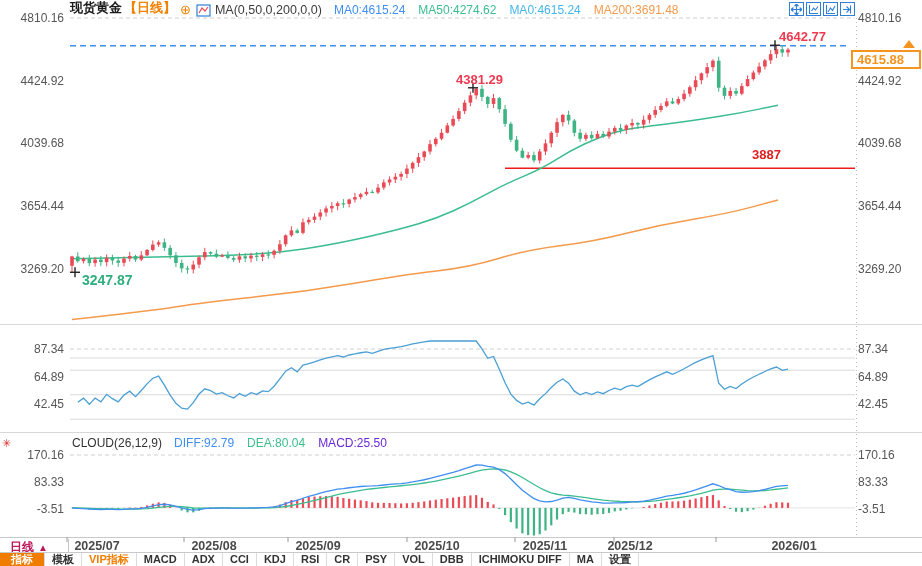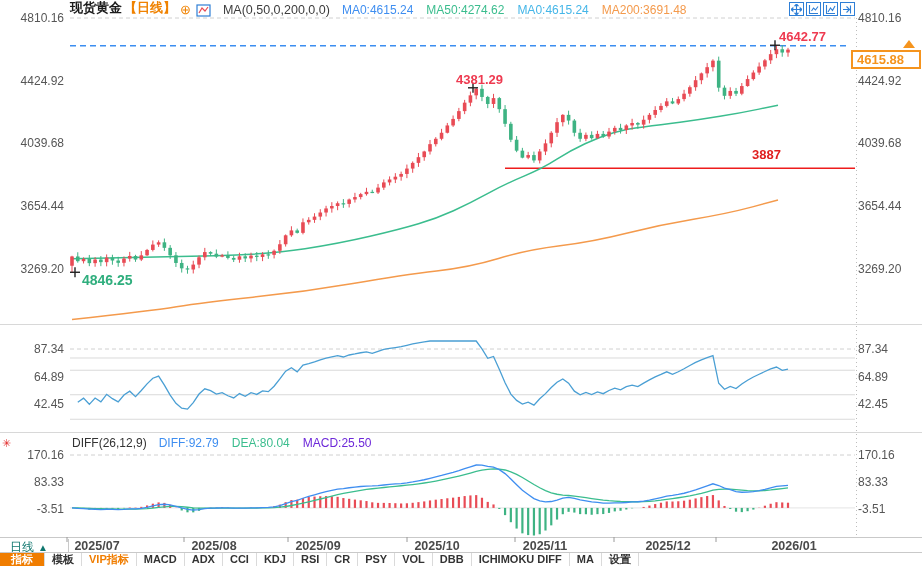--- a/index.html
+++ b/index.html
@@ -6,21 +6,21 @@
   html,body{background:#fff}
   #app{position:relative;width:922px;height:566px;background:#fff;
        font-family:"Liberation Sans",sans-serif;overflow:hidden}
   svg#chart{position:absolute;left:0;top:0}
   
   #hdr{position:absolute;left:70px;top:1px;height:16px;display:flex;align-items:flex-end;
        font-size:12.5px;color:#444;white-space:nowrap}
   #hdr .sym{font-weight:700;color:#1b1b1b;font-size:13px}
   #hdr .tf{font-weight:700;color:#f08200;font-size:13px;margin-left:2px}
   #hdr .plus{color:#f08200;font-size:13px;margin:0 5px 0 4px}
-  #hdr .formula{color:#3d3d3d;margin-left:12px}
+  #hdr .formula{color:#3d3d3d;margin-left:4px}
   .legend{display:flex;gap:13px;margin-left:12px;font-size:12px}
   .legend span{white-space:nowrap}
   .lvl{color:#c7c7c7}
   
   #tools{position:absolute;right:67px;top:2px;display:flex;gap:2px}
   #tools .tool{width:15px;height:14px;border:1px solid #2f7fd6;background:#fff;
        display:flex;align-items:center;justify-content:center}
   
   .lbl{position:absolute;font-size:12px;color:#565656;line-height:14px;white-space:nowrap}
   .axis-l{left:0;width:64px;text-align:right}
@@ -34,21 +34,21 @@
   .ann-red{color:#ee3a50}
   .ann-dark-red{color:#e01f1f}
   .ann-green{color:#2fae7d;font-size:14px}
   
   #tag{position:absolute;left:851px;top:50px;width:70px;height:19px;border:2px solid #f5941e;
        background:#fff;color:#f5941e;font-weight:700;font-size:13px;line-height:16px;padding-left:4px}
   #tag-arrow{position:absolute;left:903px;top:40px;width:0;height:0;
        border-left:6px solid transparent;border-right:6px solid transparent;
        border-bottom:8px solid #f5941e}
   
-  #tf-cell{position:absolute;left:10px;top:539px;font-size:12px;font-weight:400;color:#0f766e}
+  #tf-cell{position:absolute;left:10px;top:539px;font-size:12px;font-weight:700;color:#be185d}
   #tf-cell .tri{font-size:10px;margin-left:4px}
   #tf-div{position:absolute;left:68px;top:539px;height:13px;border-left:1px solid #c9c9c9}
   .month{position:absolute;top:539px;transform:translateX(-50%);font-size:12.5px;
        font-weight:700;color:#4a4a4a;white-space:nowrap}
   
   #wm{position:absolute;left:786px;top:497px;font-size:38px;font-weight:700;
       color:rgba(143,155,178,.42);letter-spacing:1px}
   
   #tabs{position:absolute;left:0;top:552px;width:922px;height:22px;display:flex;
       border-top:1px solid #c9c9c9;background:#fff;font-size:11px;line-height:13px;color:#333}
@@ -509,46 +509,46 @@
     <span class="tool">
       <svg width="11" height="11" viewBox="0 0 11 11" stroke="#2f7fd6" stroke-width="1.1" fill="none">
         <path d="M1 5.5h7M8.5 1.5v8M4.5 2.5l3 3-3 3"></path>
         </svg>
       </span>
   </div>
 
   <div class="ann ann-red" style="left:779px;top:29px">4642.77</div>
   <div class="ann ann-red" style="left:456px;top:72px">4381.29</div>
   <div class="ann ann-dark-red" style="left:752px;top:147px">3887</div>
-  <div class="ann ann-green" style="left:82px;top:272px">4846.25</div>
+  <div class="ann ann-green" style="left:82px;top:272px">3247.87</div>
 
   <div id="tag">4615.88</div>
   <div id="tag-arrow"></div>
 
   <div class="gear" style="top:437px">✳</div>
   <div class="pane-hdr" style="top:436px">
-    <span>DIFF(26,12,9)</span>
+    <span>CLOUD(26,12,9)</span>
     <span class="legend" id="macd-legend">
         <span style="color:#3f8ef0">DIFF:92.79</span>
         <span style="color:#3bbd8e">DEA:80.04</span>
         <span style="color:#6d28d9">MACD:25.50</span>
       </span>
   </div>
 
   <div id="tf-cell">
     <span>日线</span><span class="tri">▲</span>
   </div>
   <div id="tf-div"></div>
   <div id="xaxis-months">
       <span class="month" style="left: 97px;">2025/07</span>
       <span class="month" style="left: 214px;">2025/08</span>
       <span class="month" style="left: 318px;">2025/09</span>
       <span class="month" style="left: 437px;">2025/10</span>
       <span class="month" style="left: 545px;">2025/11</span>
-      <span class="month" style="left: 668px;">2025/12</span>
+      <span class="month" style="left: 630px;">2025/12</span>
       <span class="month" style="left: 746px; margin-left: 48px;">2026/01</span>
     </div>
 
 
   <div id="tabs">
       <div class="tab active">指标</div>
       <div class="tab">模板</div>
       <div class="tab vip">VIP指标</div>
       <div class="tab">MACD</div>
       <div class="tab">ADX</div>

